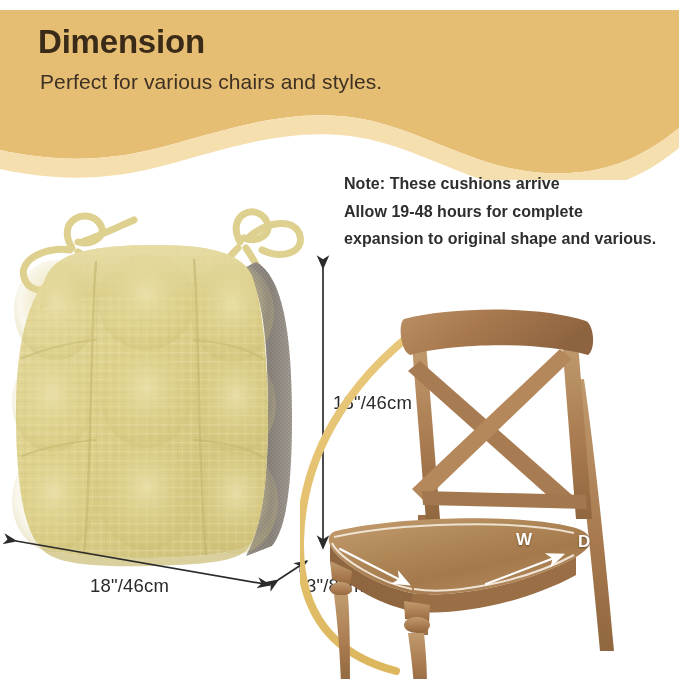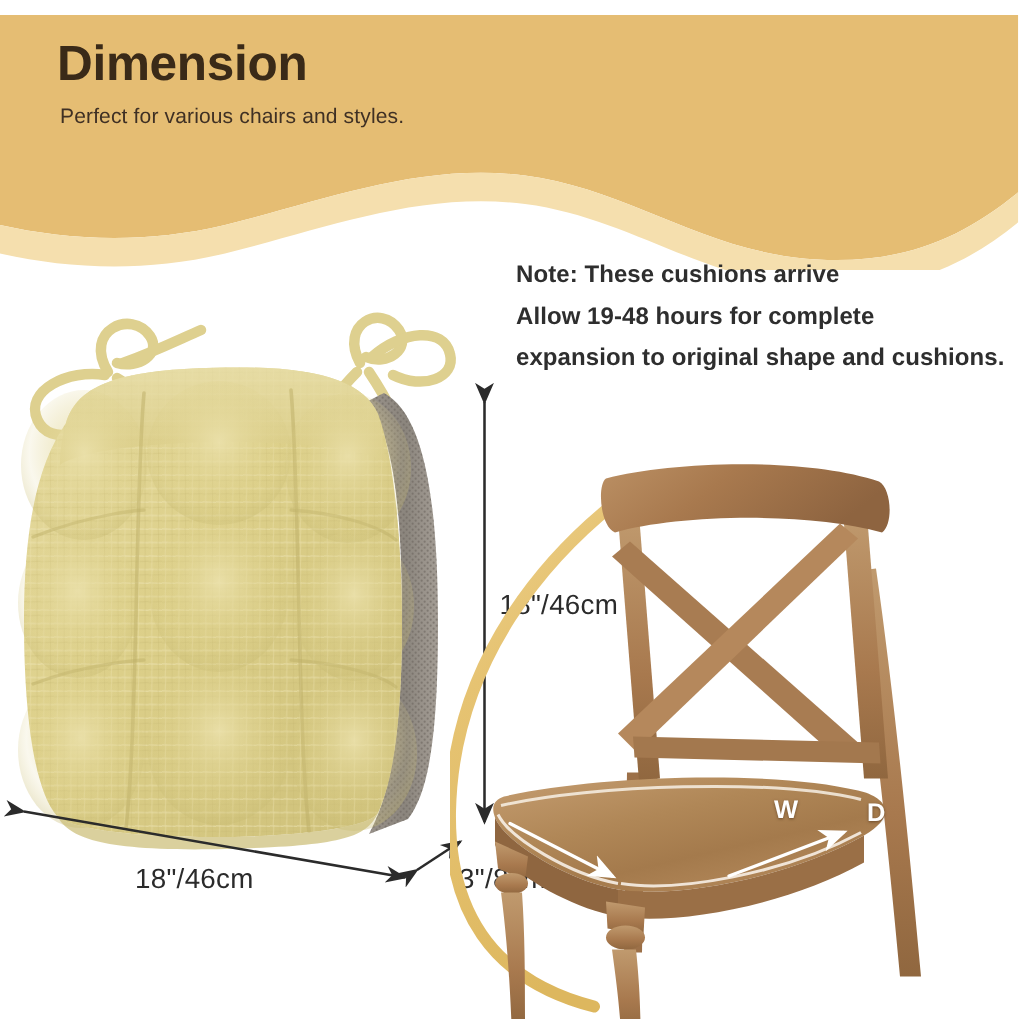--- a/index.html
+++ b/index.html
@@ -9,21 +9,21 @@
   }
   
   .header-wrap{position:absolute;left:0;top:0;width:679px;height:170px;overflow:hidden;}
   .header-svg{position:absolute;left:0;top:0;}
   .header-text{position:absolute;left:38px;top:14px;width:560px;}
   .title{
     font-size:33px;font-weight:bold;color:#3a2a18;letter-spacing:-0.2px;
     line-height:1.12;margin:0;
   }
   .subtitle{
-    font-size:14px;color:#3f3024;letter-spacing:0.1px;margin:8px 0 0 2px;line-height:1.2;
+    font-size:21px;color:#3f3024;letter-spacing:0.1px;margin:8px 0 0 2px;line-height:1.2;
   }
   
   .note{
     position:absolute;left:344px;top:160px;width:330px;
     font-size:16px;color:#2e2e2e;line-height:1.72;letter-spacing:0.05px;font-weight:bold;
   }
   .note div{white-space:nowrap;}
   
   .cushion-area{position:absolute;left:0px;top:180px;width:345px;height:400px;}
   
@@ -60,21 +60,21 @@
     </svg>
     <div class="header-text">
       <div class="title">Dimension</div>
       <div class="subtitle">Perfect for various chairs and styles.</div>
     </div>
   </div>
 
   <div class="note">
     <div>Note: These cushions arrive</div>
     <div>Allow 19-48 hours for complete</div>
-    <div>expansion to original shape and cushions.</div>
+    <div>expansion to original shape and various.</div>
   </div>
 
   <div class="cushion-area">
     <svg width="345" height="400" viewBox="0 0 345 400">
       <defs>
         <linearGradient id="fab" x1="0" y1="0" x2="1" y2="1">
           <stop offset="0%" stop-color="#e6dba2"></stop>
           <stop offset="42%" stop-color="#ddd08a"></stop>
           <stop offset="100%" stop-color="#cdbf78"></stop>
         </linearGradient>

